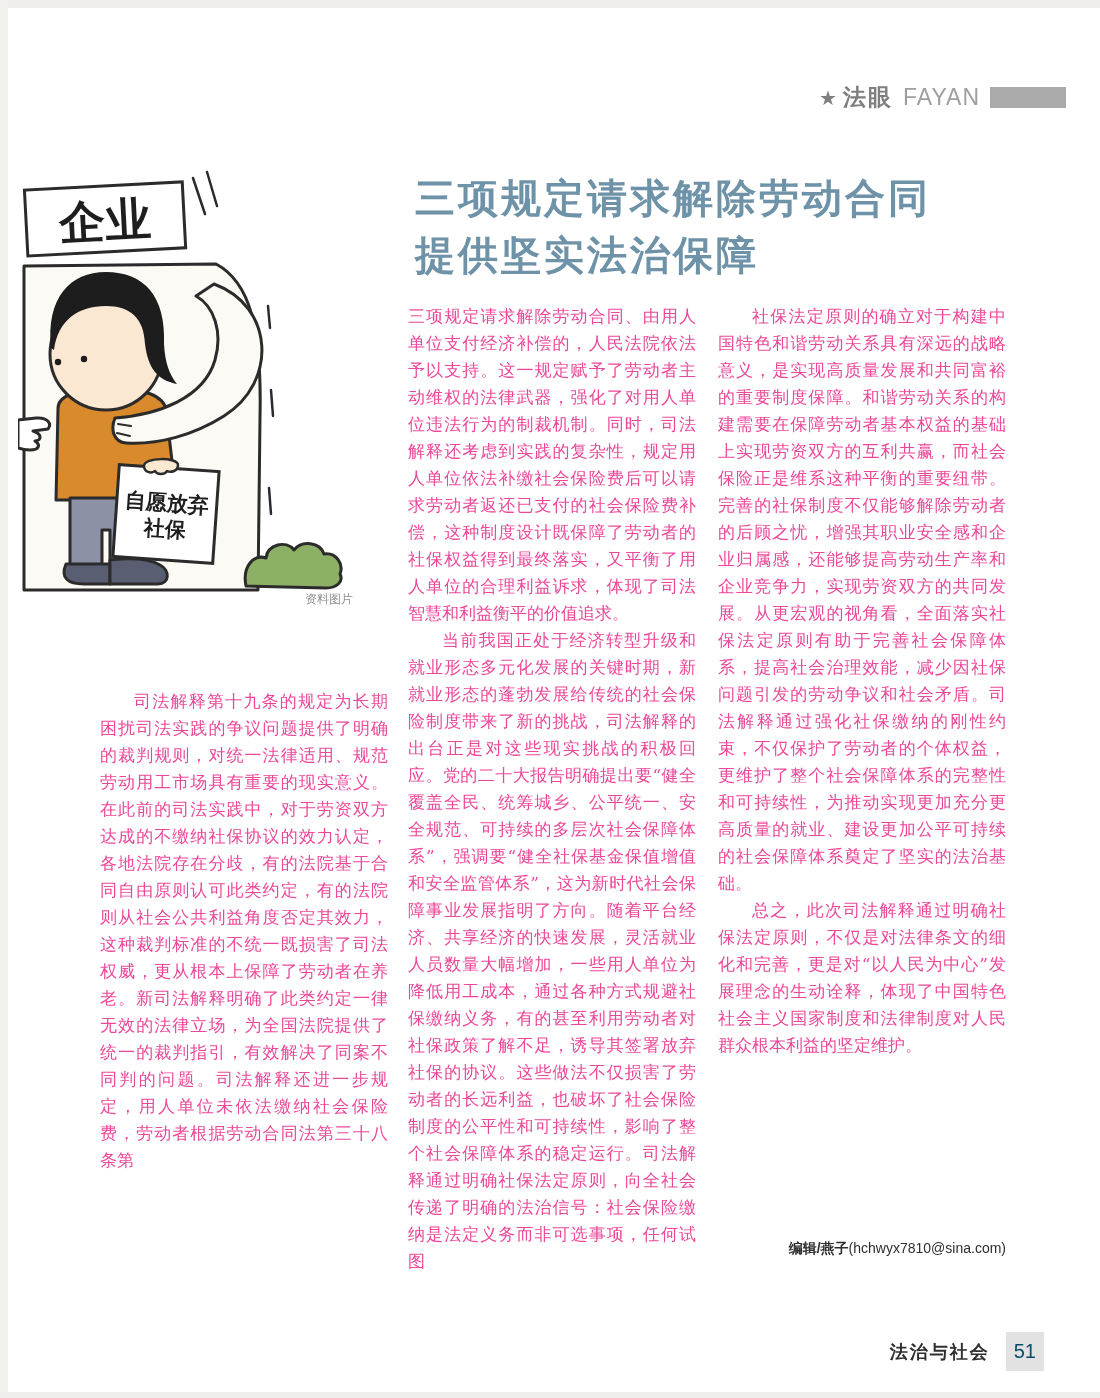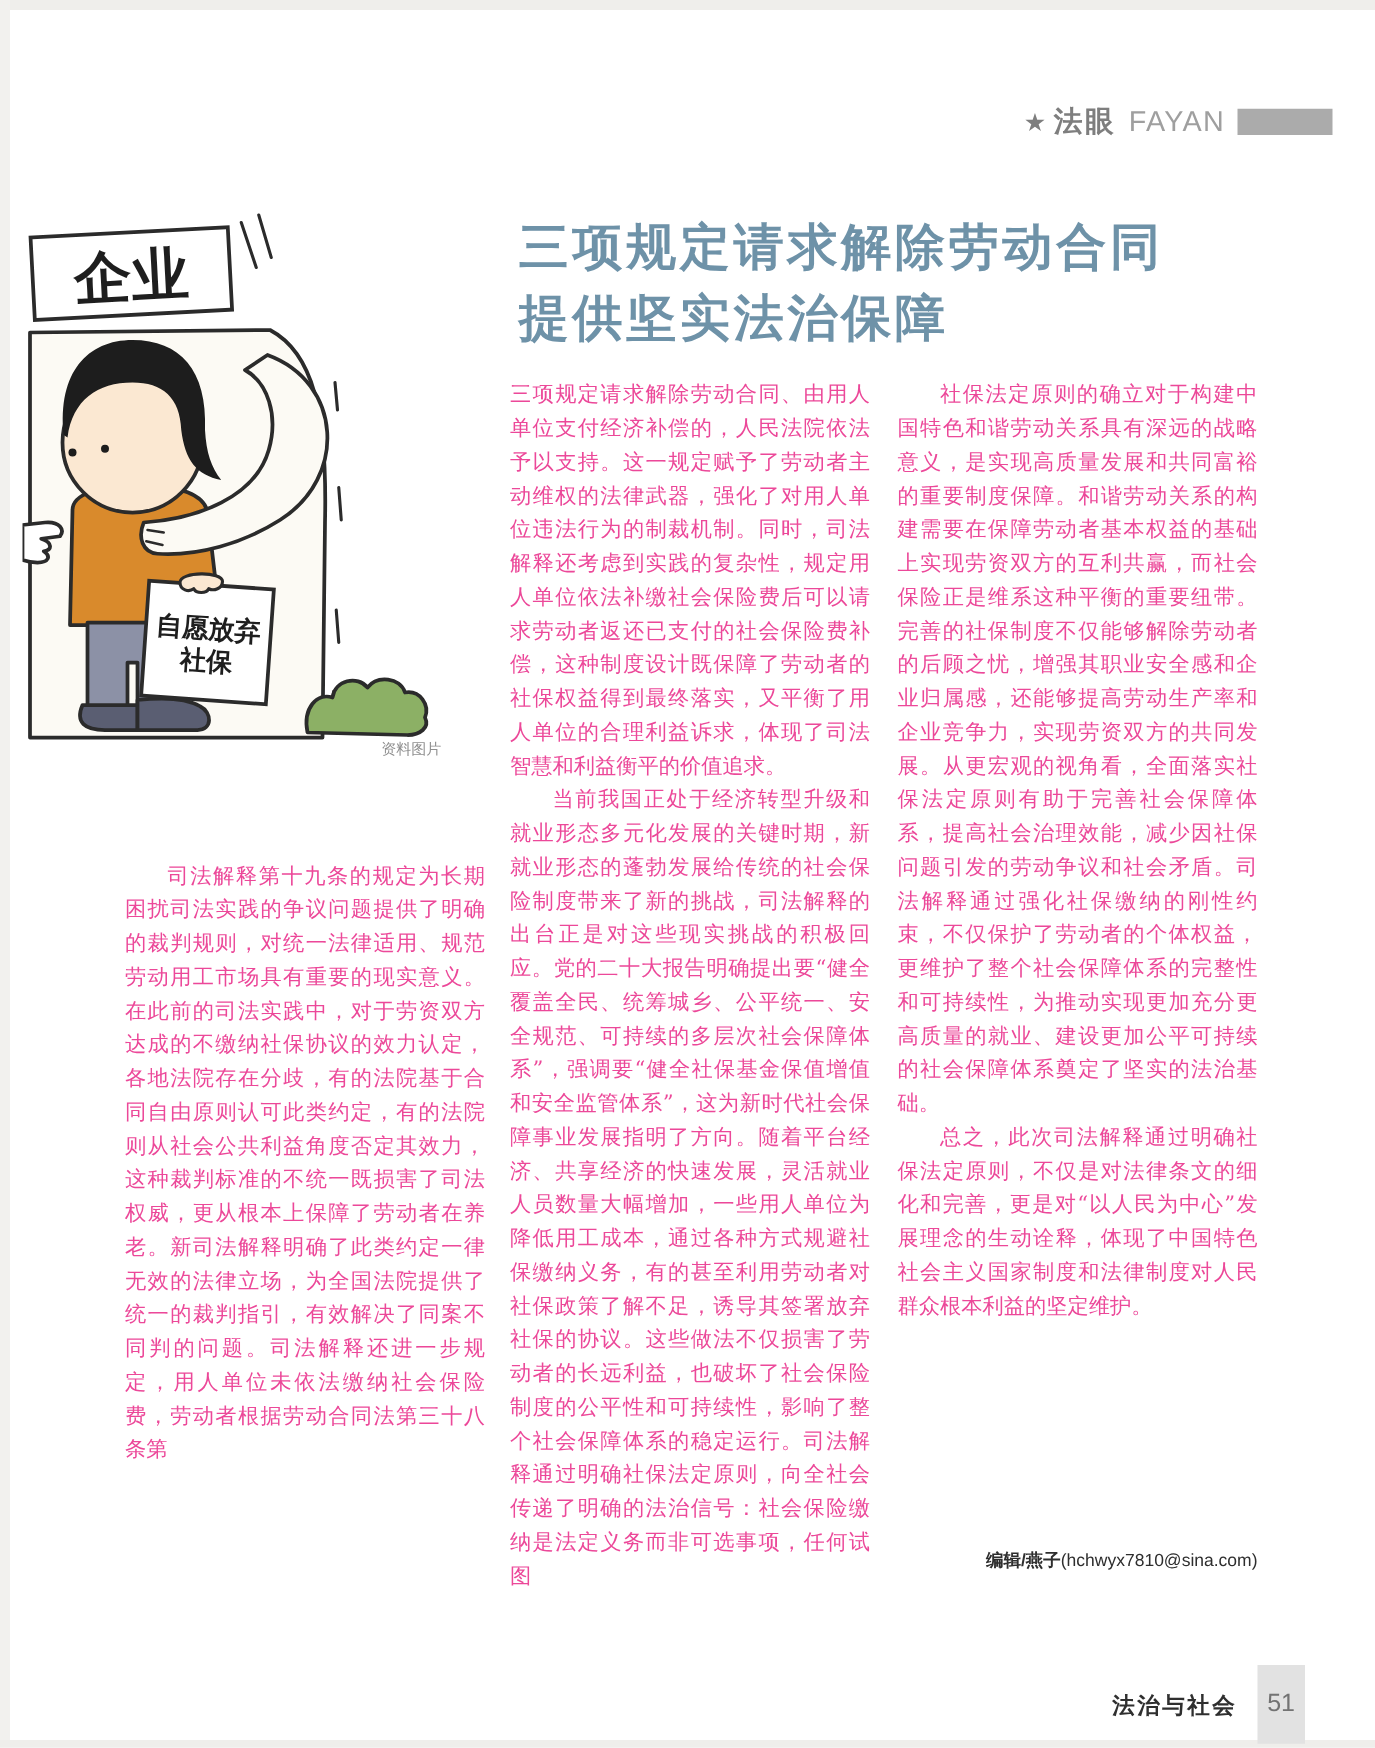--- a/index.html
+++ b/index.html
@@ -52,21 +52,21 @@
     text-align: right; font-size: 14px; color: #2e2e2e;
   }
   .editor-line .bold { font-weight: bold; }
 
   
   .page-footer {
     position: absolute; top: 1284px; right: 56px;
     display: flex; align-items: center; gap: 16px; margin-top: 48px;
   }
   .journal-name { font-size: 18px; font-weight: bold; color: #2f2f2f; letter-spacing: 2px; }
-  .page-number { background: #e2e2e2; padding: 20px 8px; font-size: 20px; color: #737373; }
+  .page-number { background: #e2e2e2; padding: 8px 8px; font-size: 20px; color: #0c4a6e; }
 
   
   .illustration { position: absolute; left: 18px; top: 158px; width: 365px; height: 450px; }
   .illustration svg { display: block; }
   .photo-caption {
     position: absolute; right: 30px; bottom: 0px;
     font-size: 12px; color: #8f8f8f;
   }
 </style>
 </head>

